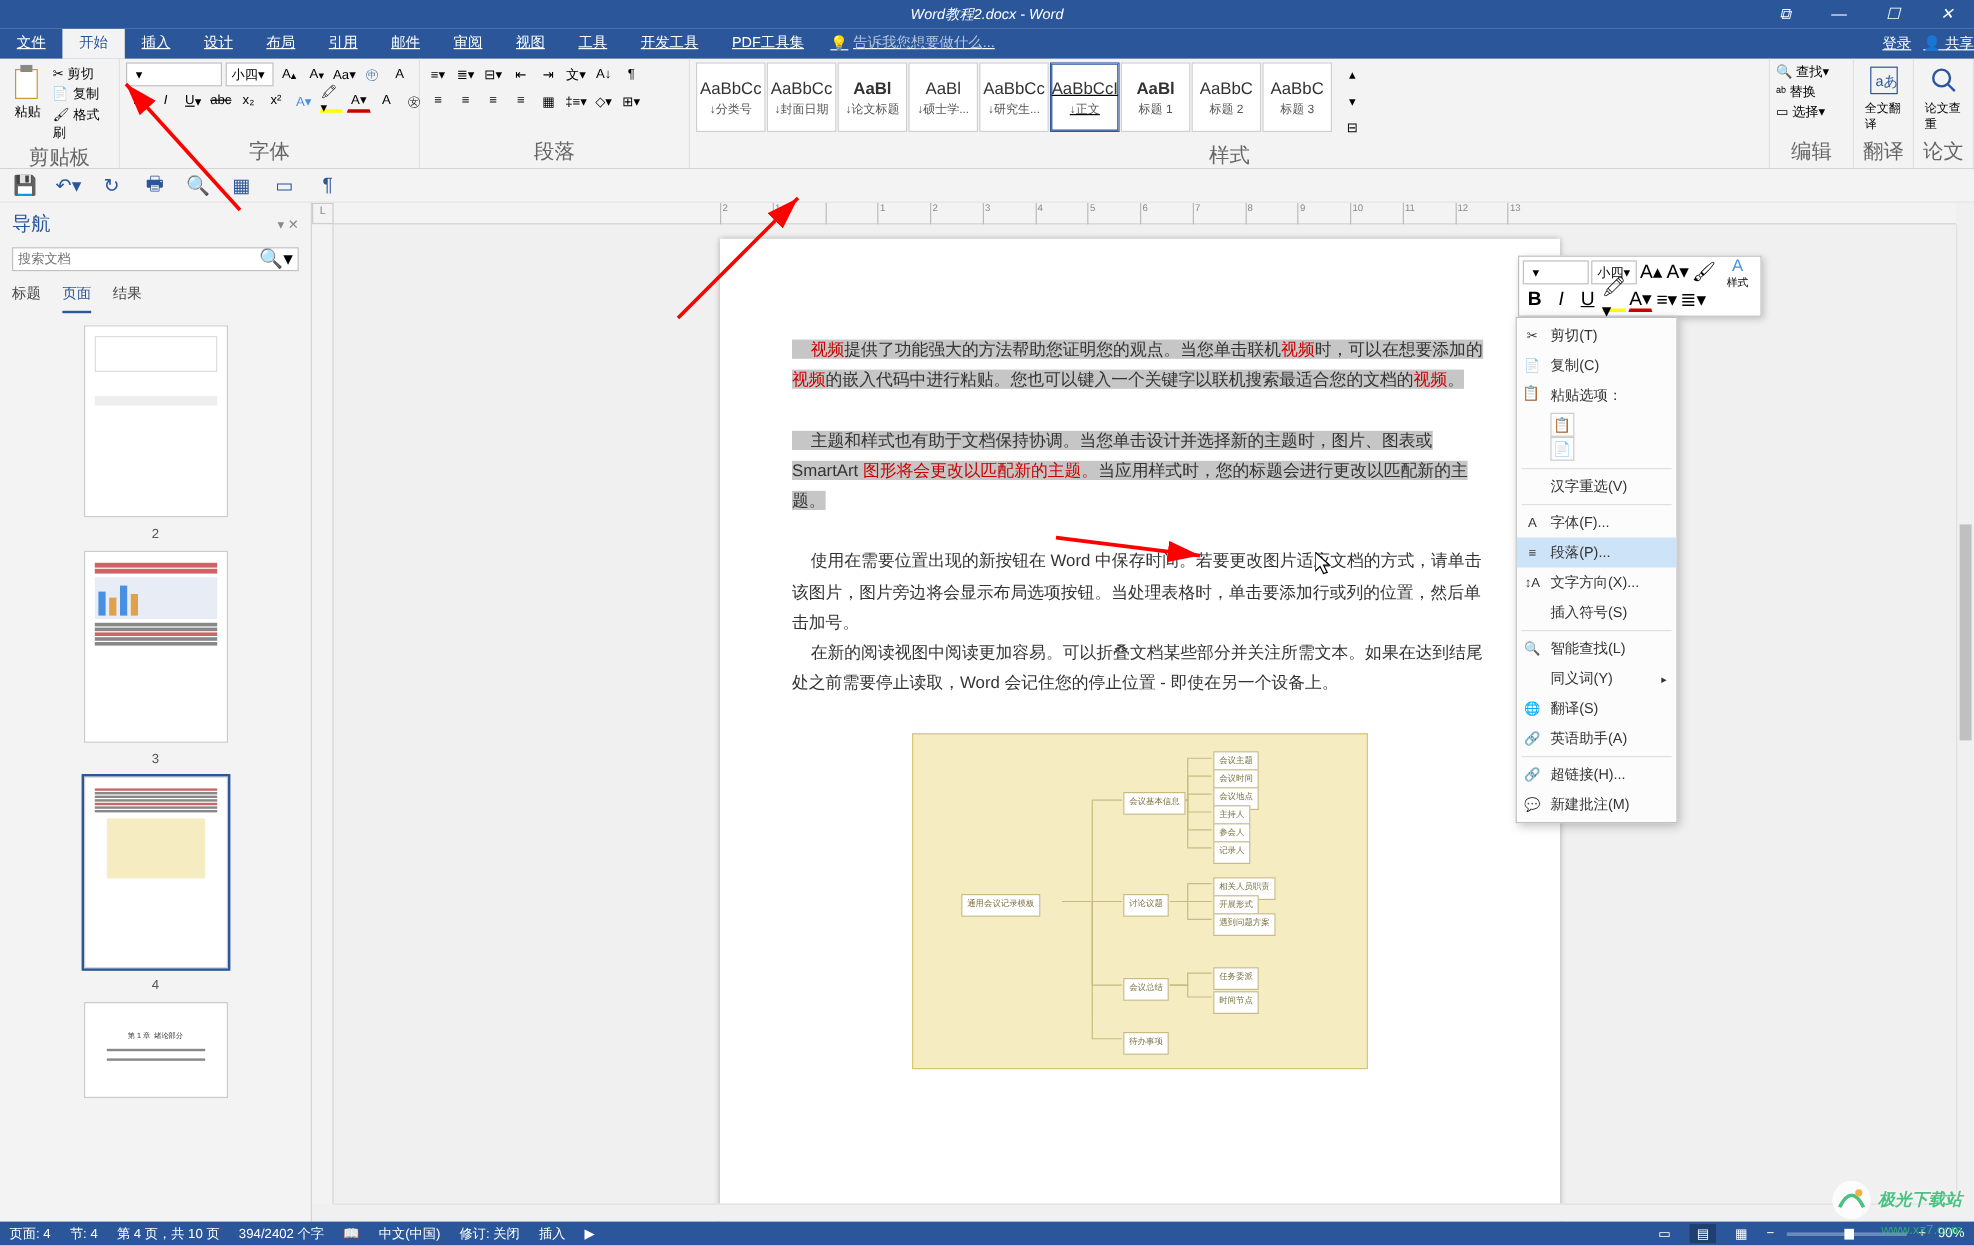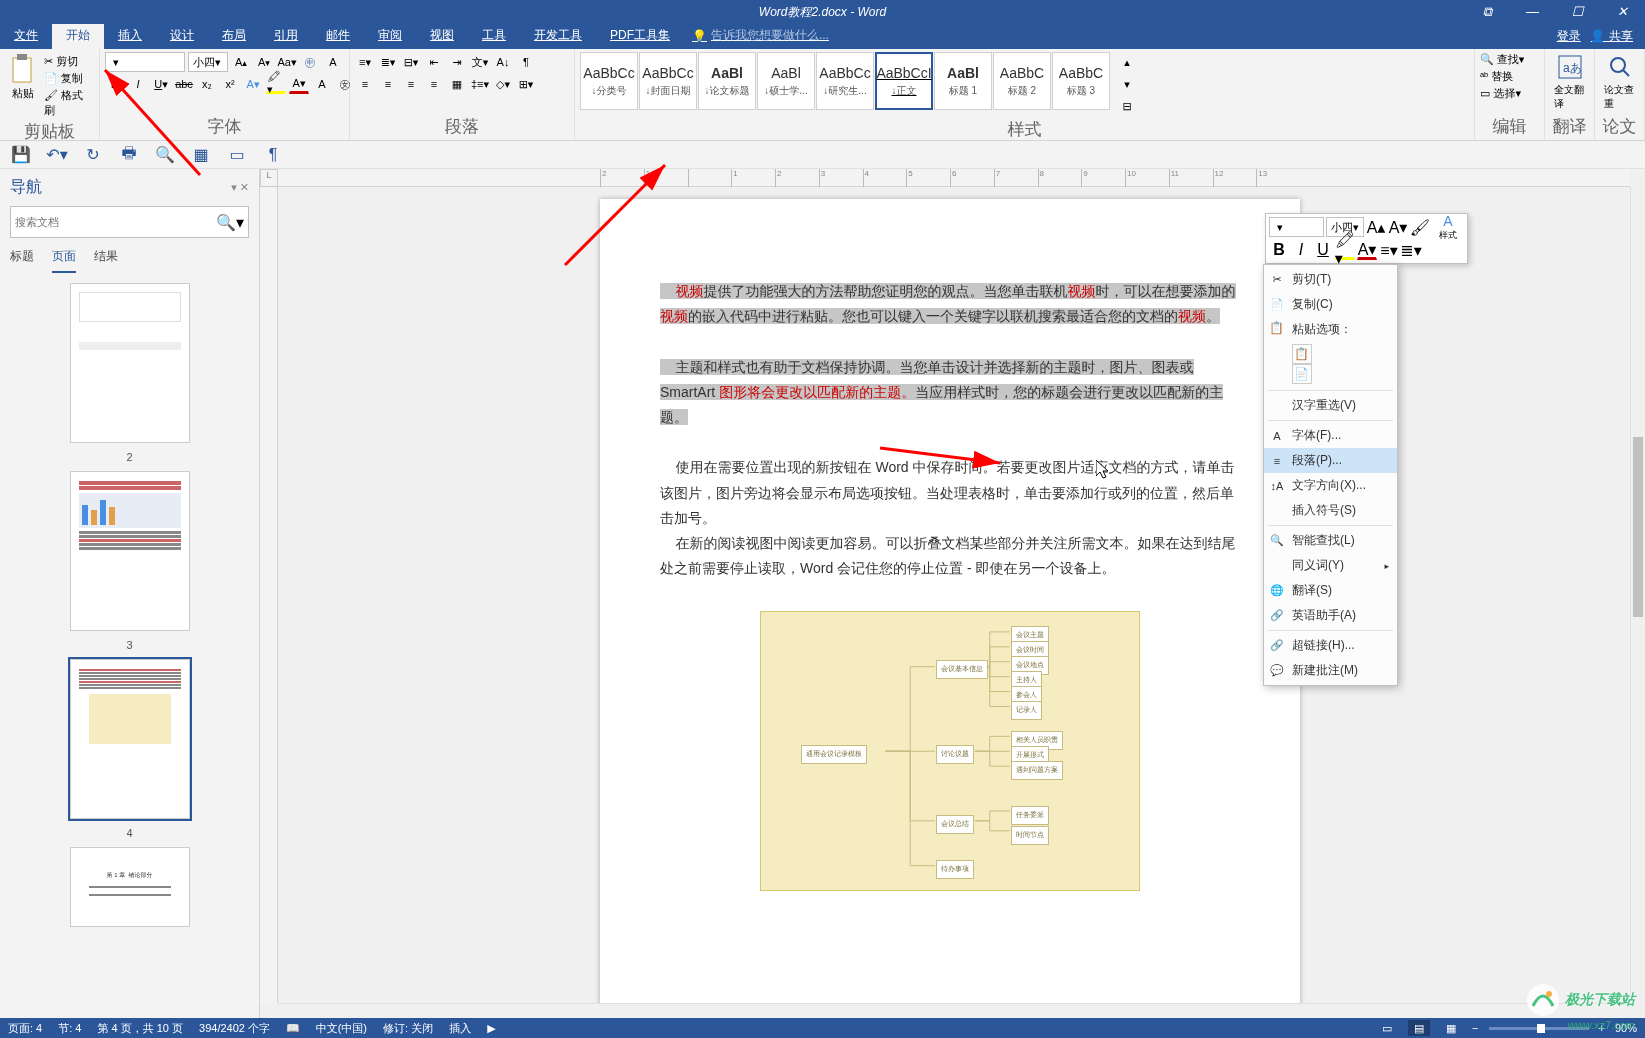--- a/index.html
+++ b/index.html
@@ -9,21 +9,21 @@
 .titlebar { height: 24px; background: #2b579a; display: flex; align-items: center; color: #fff; font-size: 12px; position: relative; font-style: italic; }
 .titlebar .title { position: absolute; left: 50%; transform: translateX(-50%); }
 .titlebar .winctrl { position: absolute; right: 0; display: flex; }
 .titlebar .winctrl span { width: 45px; text-align: center; cursor: pointer; font-size: 13px; }
 
 
 .menubar { height: 25px; background: #2b579a; display: flex; align-items: flex-end; color: #fff; font-size: 12px; text-decoration: underline; }
 .menubar .tab { padding: 5px 14px; cursor: pointer; }
 .menubar .tab.active { background: #f3f3f3; color: #2b579a; }
 .menubar .tell { color: #b3c5e0; margin-left: 8px; padding: 5px 0; display: flex; align-items: center; gap: 4px; }
-.menubar .right { margin-left: auto; display: flex; gap: 10px; padding-right: 12px; padding-bottom: 4px; font-size: 12px; }
+.menubar .right { margin-left: auto; display: flex; gap: 10px; padding-bottom: 4px; font-size: 12px; }
 
 
 .ribbon { height: 92px; background: #f3f3f3; border-bottom: 1px solid #d4d4d4; display: flex; font-size: 11px; }
 .rgroup { border-right: 1px solid #e1e1e1; display: flex; flex-direction: column; padding: 3px 5px 0 5px; }
 .rgroup-body { flex: 1; display: flex; align-items: flex-start; gap: 3px; }
 .rgroup-label { text-align: center; color: #666; font-size: 17px; padding: 2px 0; position: relative; }
 .rbtn { display: flex; flex-direction: column; align-items: center; padding: 2px 4px; cursor: pointer; }
 .rcol { display: flex; flex-direction: column; gap: 2px; }
 .rrow { display: flex; align-items: center; gap: 3px; }
 .combo { border: 1px solid #c0c0c0; background: #fff; height: 20px; display: flex; align-items: center; padding: 0 4px; font-size: 11px; }
@@ -39,21 +39,21 @@
 
 .qat { height: 28px; background: #f3f3f3; border-bottom: 1px solid #e1e1e1; display: flex; align-items: center; gap: 14px; padding: 0 10px; }
 .qat .qbtn { width: 22px; height: 22px; display: flex; align-items: center; justify-content: center; cursor: pointer; color: #2b579a; }
 
 
 .main { display: flex; height: calc(1038px - 24px - 25px - 92px - 28px - 20px); }
 
 
 .nav { width: 260px; background: #f3f3f3; border-right: 1px solid #d4d4d4; padding: 8px 10px; display: flex; flex-direction: column; }
 .nav h3 { font-size: 16px; font-weight: normal; color: #2b579a; display: flex; justify-content: space-between; align-items: center; }
-.nav .search { margin-top: 8px; border: 1px solid #c0c0c0; background: #fff; height: 32px; display: flex; align-items: center; padding: 0 4px; gap: 40px; }
+.nav .search { margin-top: 8px; border: 1px solid #c0c0c0; background: #fff; height: 20px; display: flex; align-items: center; padding: 0 4px; gap: 40px; }
 .nav .search input { border: none; outline: none; flex: 1; font-size: 11px; }
 .nav .ntabs { display: flex; gap: 18px; margin-top: 10px; font-size: 12px; }
 .nav .ntabs span { padding-bottom: 6px; cursor: pointer; color: #444; }
 .nav .ntabs span.active { color: #2b579a; border-bottom: 2px solid #2b579a; }
 .nav .thumbs { flex: 1; overflow-y: auto; margin-top: 10px; display: flex; flex-direction: column; align-items: center; gap: 8px; }
 .thumb { width: 120px; height: 160px; background: #fff; border: 1px solid #ccc; padding: 8px; font-size: 4px; color: #888; cursor: pointer; }
 .thumb.sel { outline: 2px solid #2b579a; }
 .thumb-num { font-size: 11px; color: #555; }
 
 

